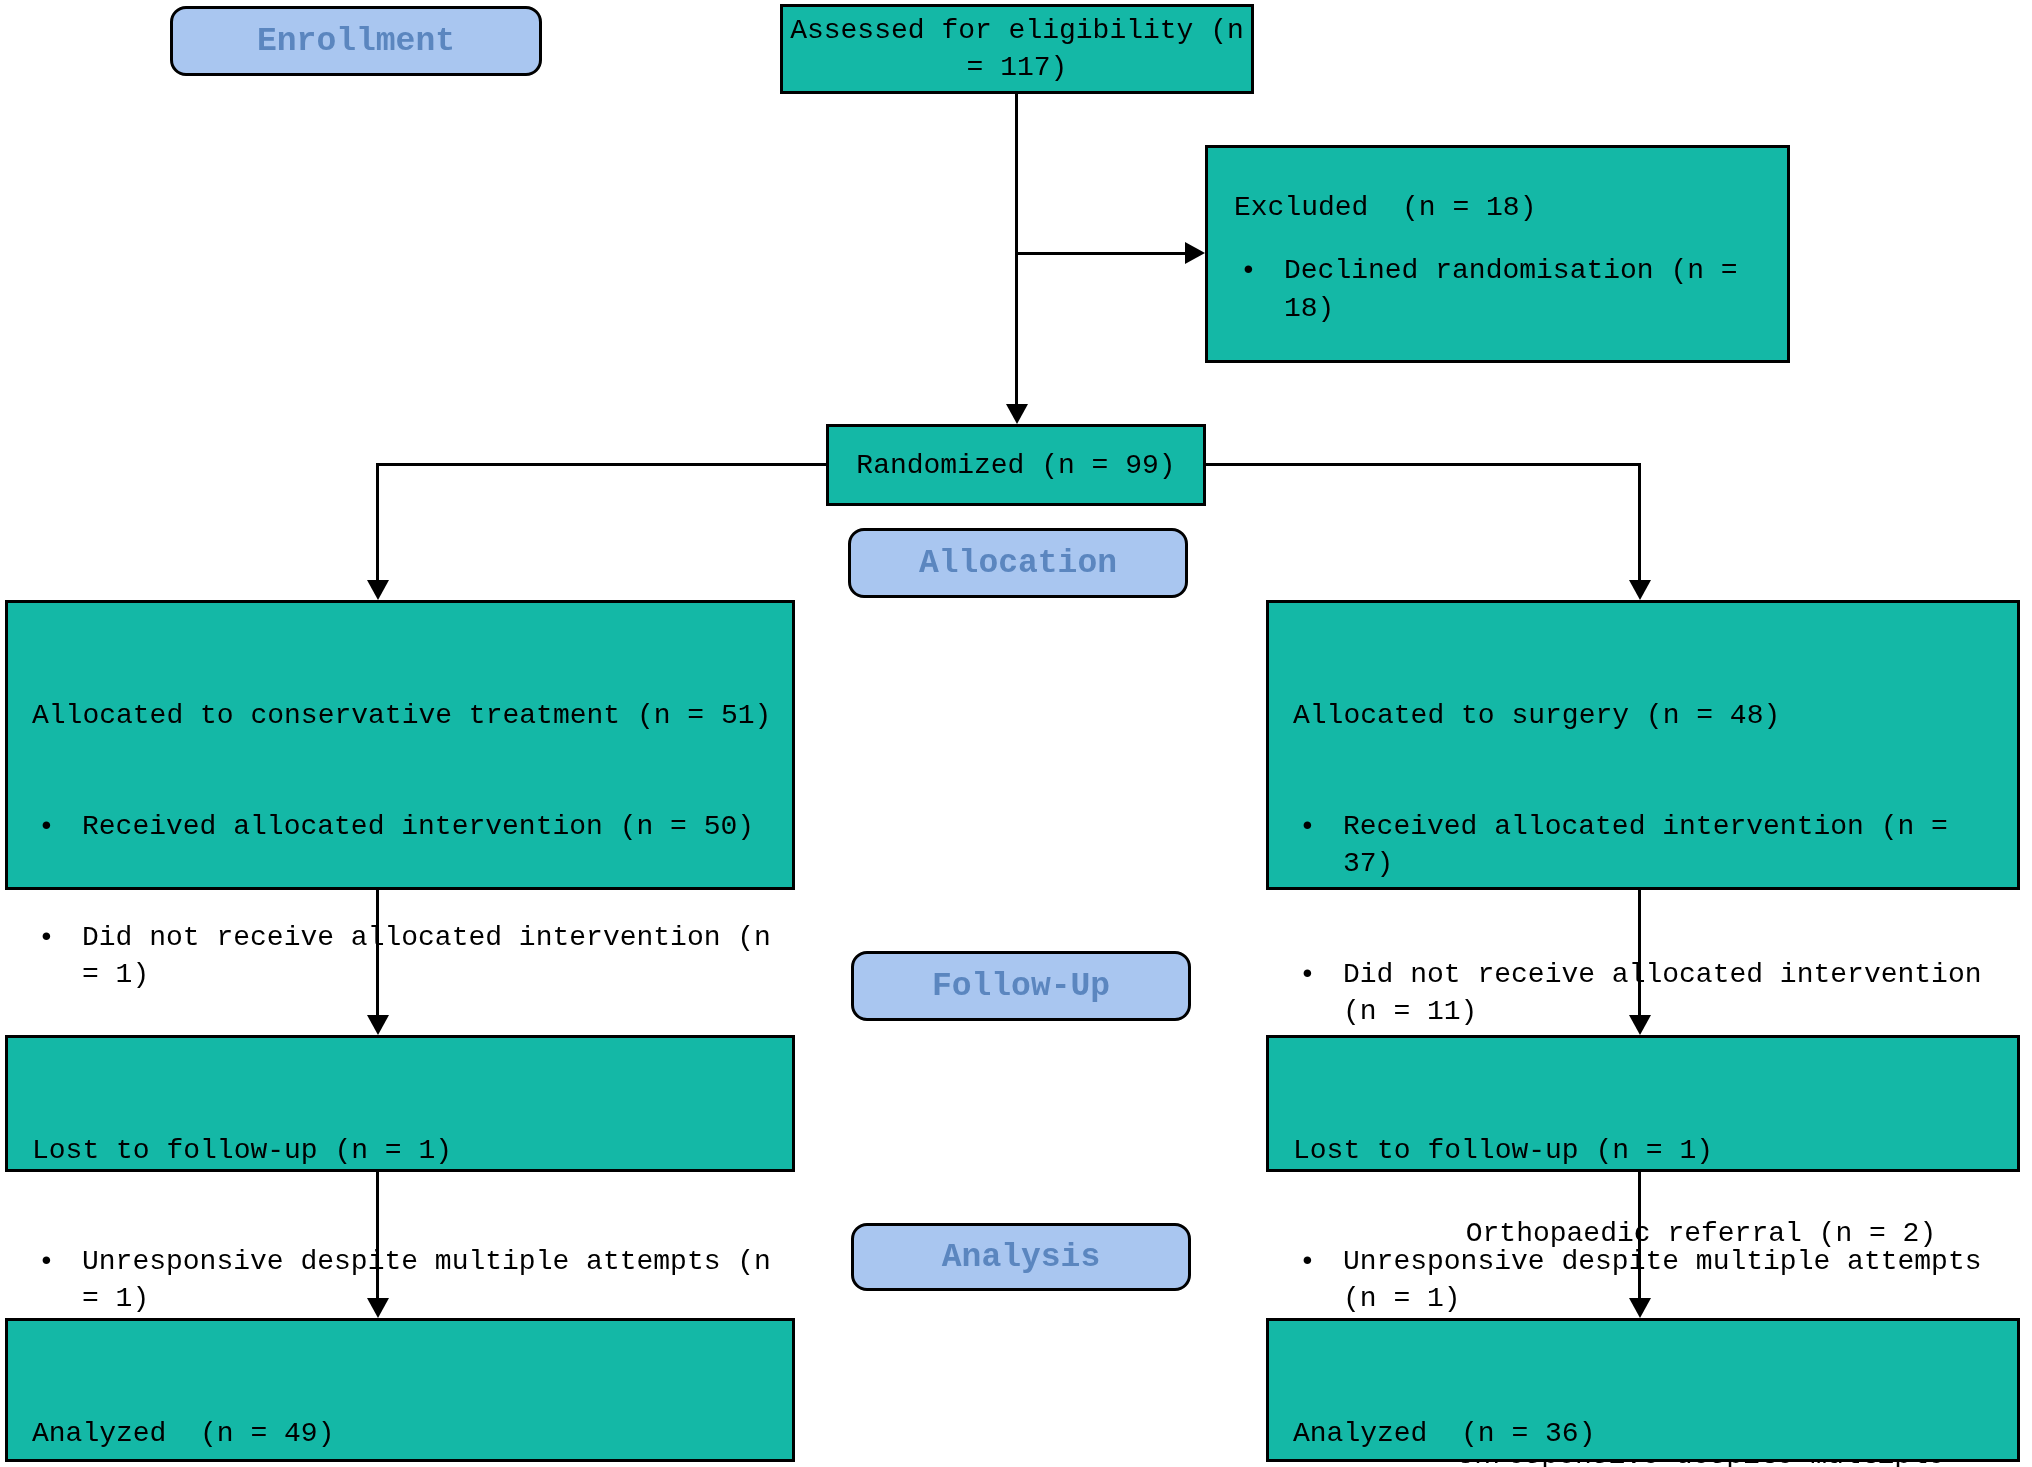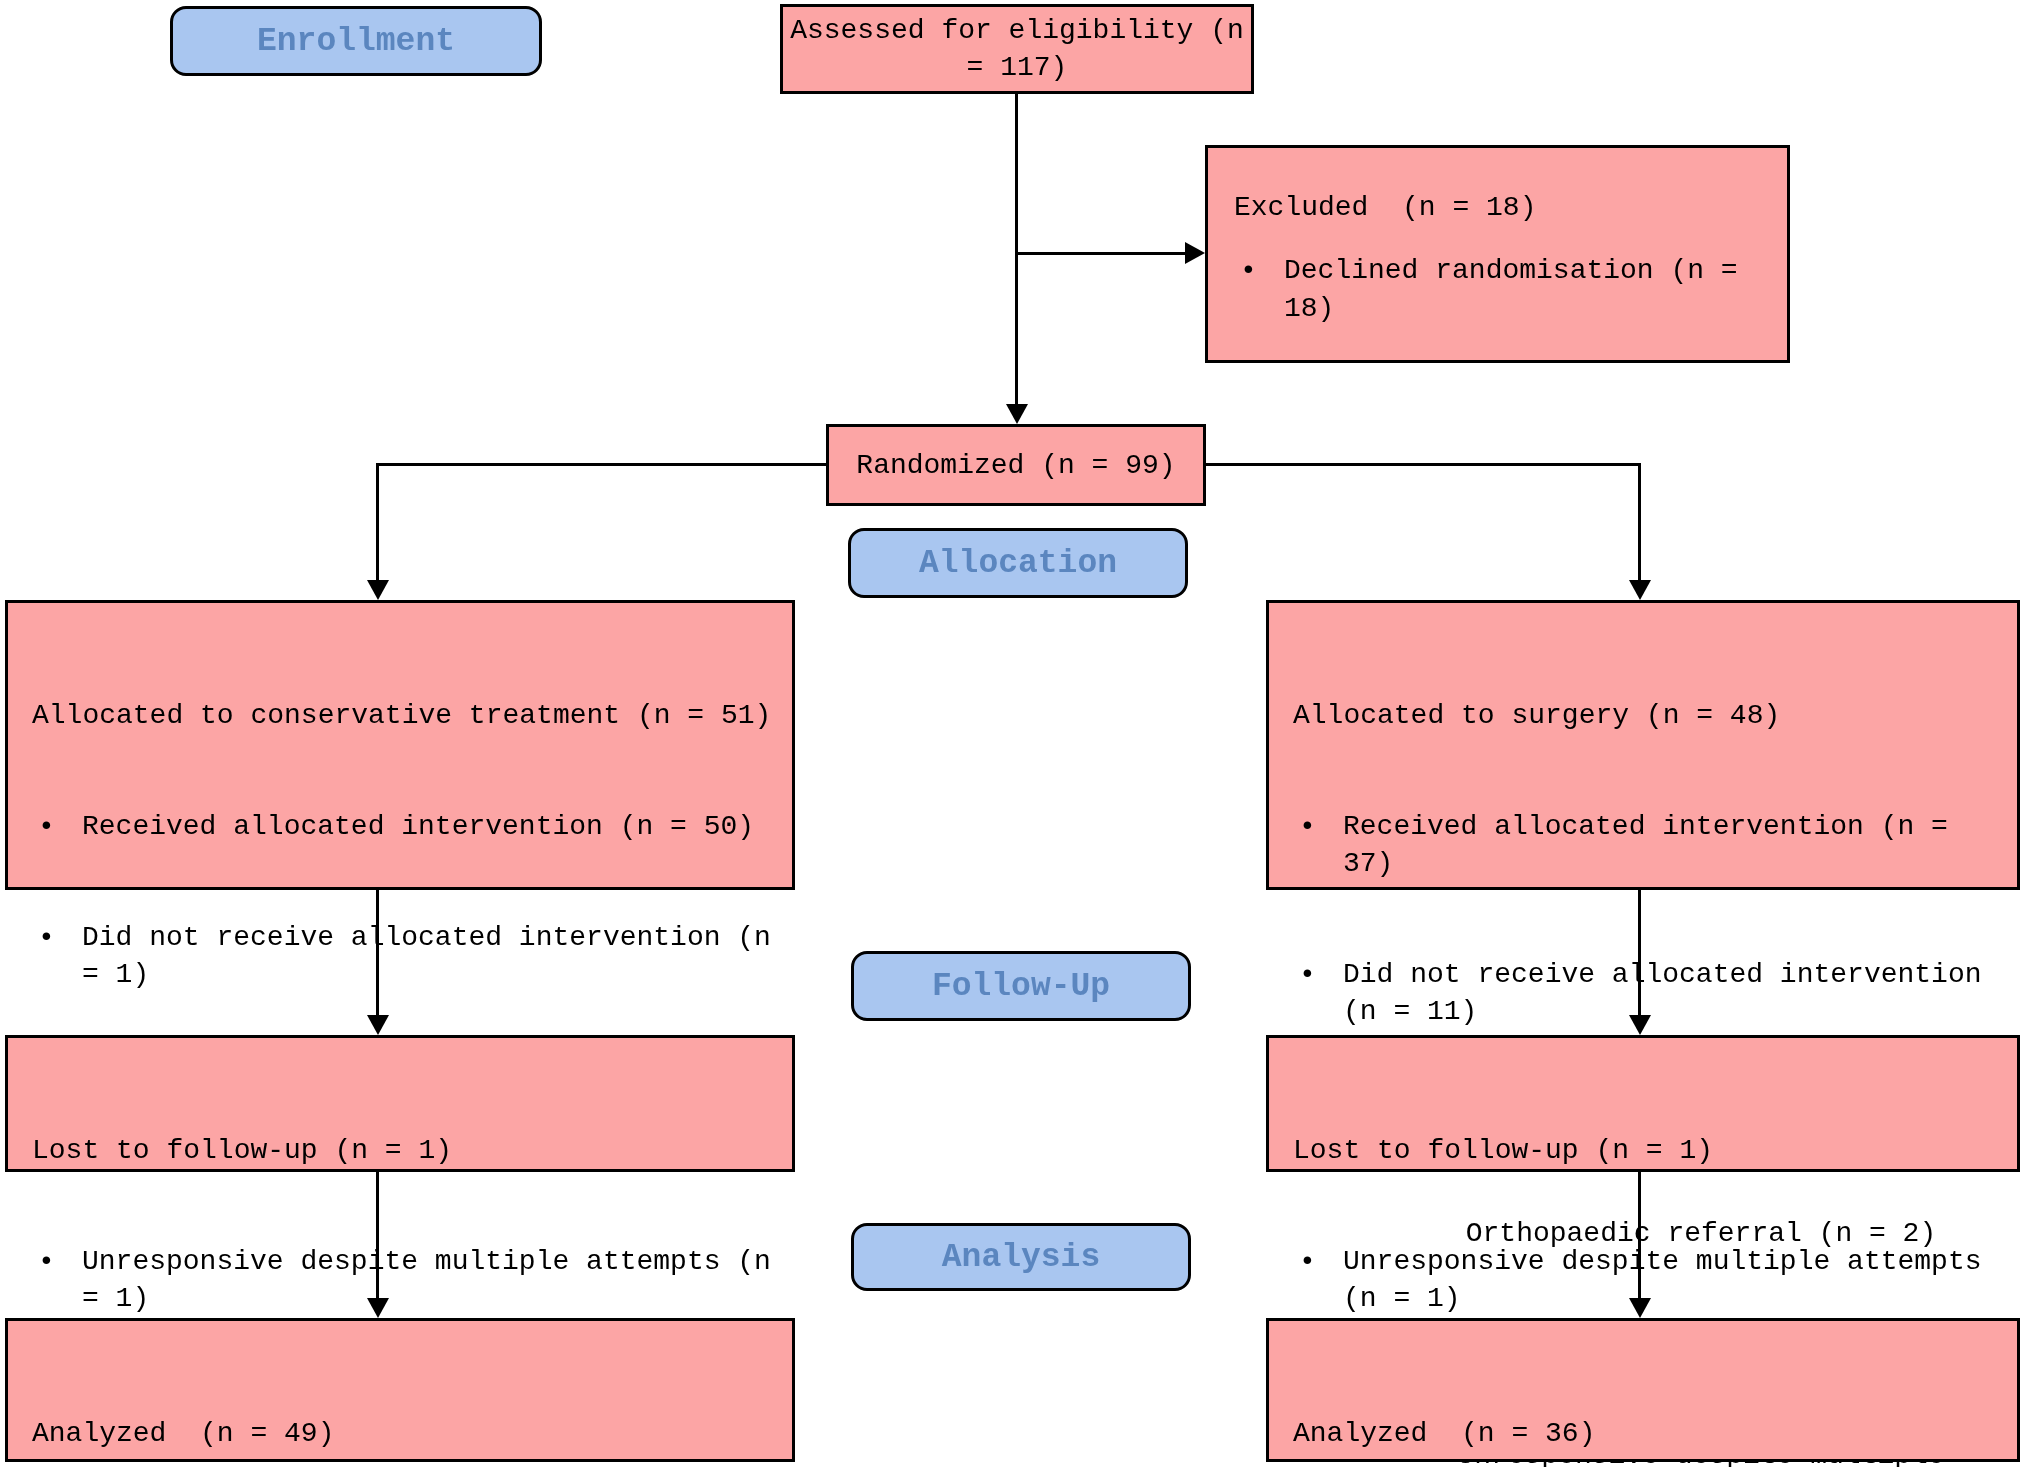--- a/index.html
+++ b/index.html
@@ -19,21 +19,21 @@
     border:3px solid #000;
     border-radius:16px;
     display:flex;align-items:center;justify-content:center;
     font-size:33px;font-weight:bold;
     color:var(--stage-text,#5B86BF);
   }
   
   .box{
     position:absolute;
     box-sizing:border-box;
-    background:#fca5a5;
+    background:#14b8a6;
     border:3px solid #000;
     font-size:28px;
     line-height:37px;
     white-space:pre-wrap;
   }
   .box.center{display:flex;align-items:center;justify-content:center;text-align:center;}
   .box.vcenter{display:flex;flex-direction:column;justify-content:center;padding:8px 20px 0 26px;line-height:38px;gap:25px;}
   .box.content{padding:20px 20px 0 24px;}
   .row{display:flex;}
   .row .marker{flex:none;width:44px;padding-left:6px;}

